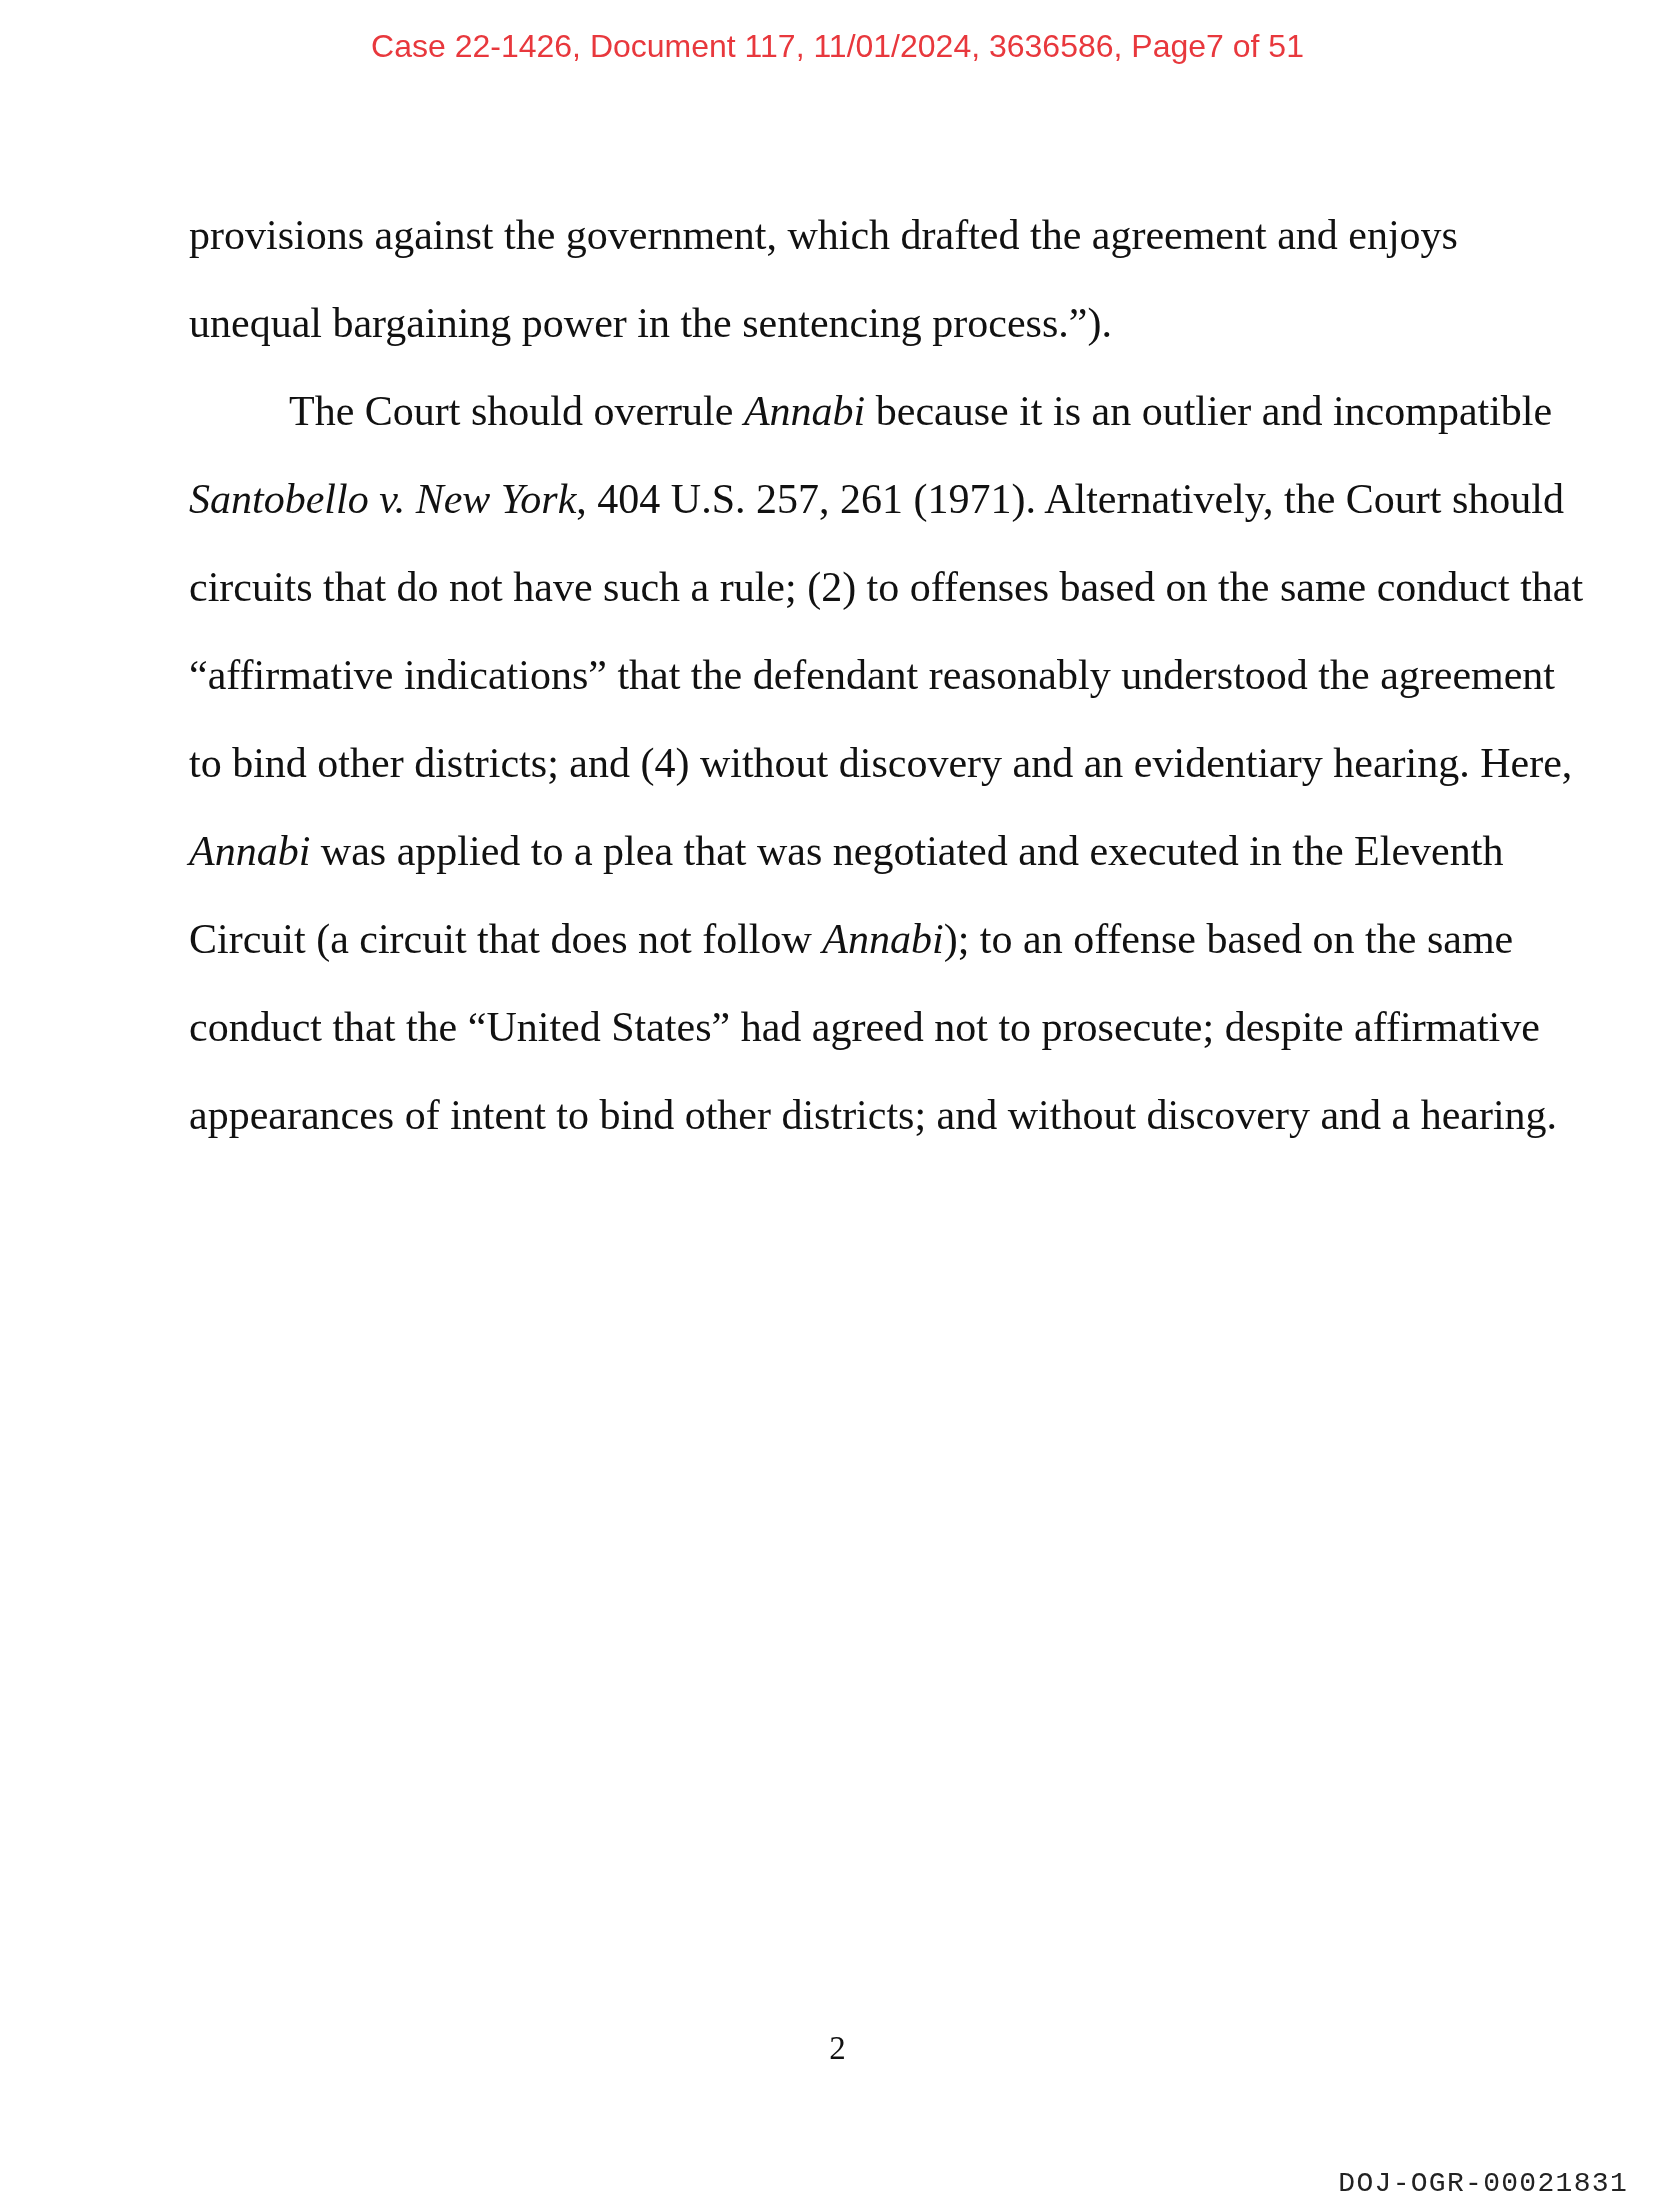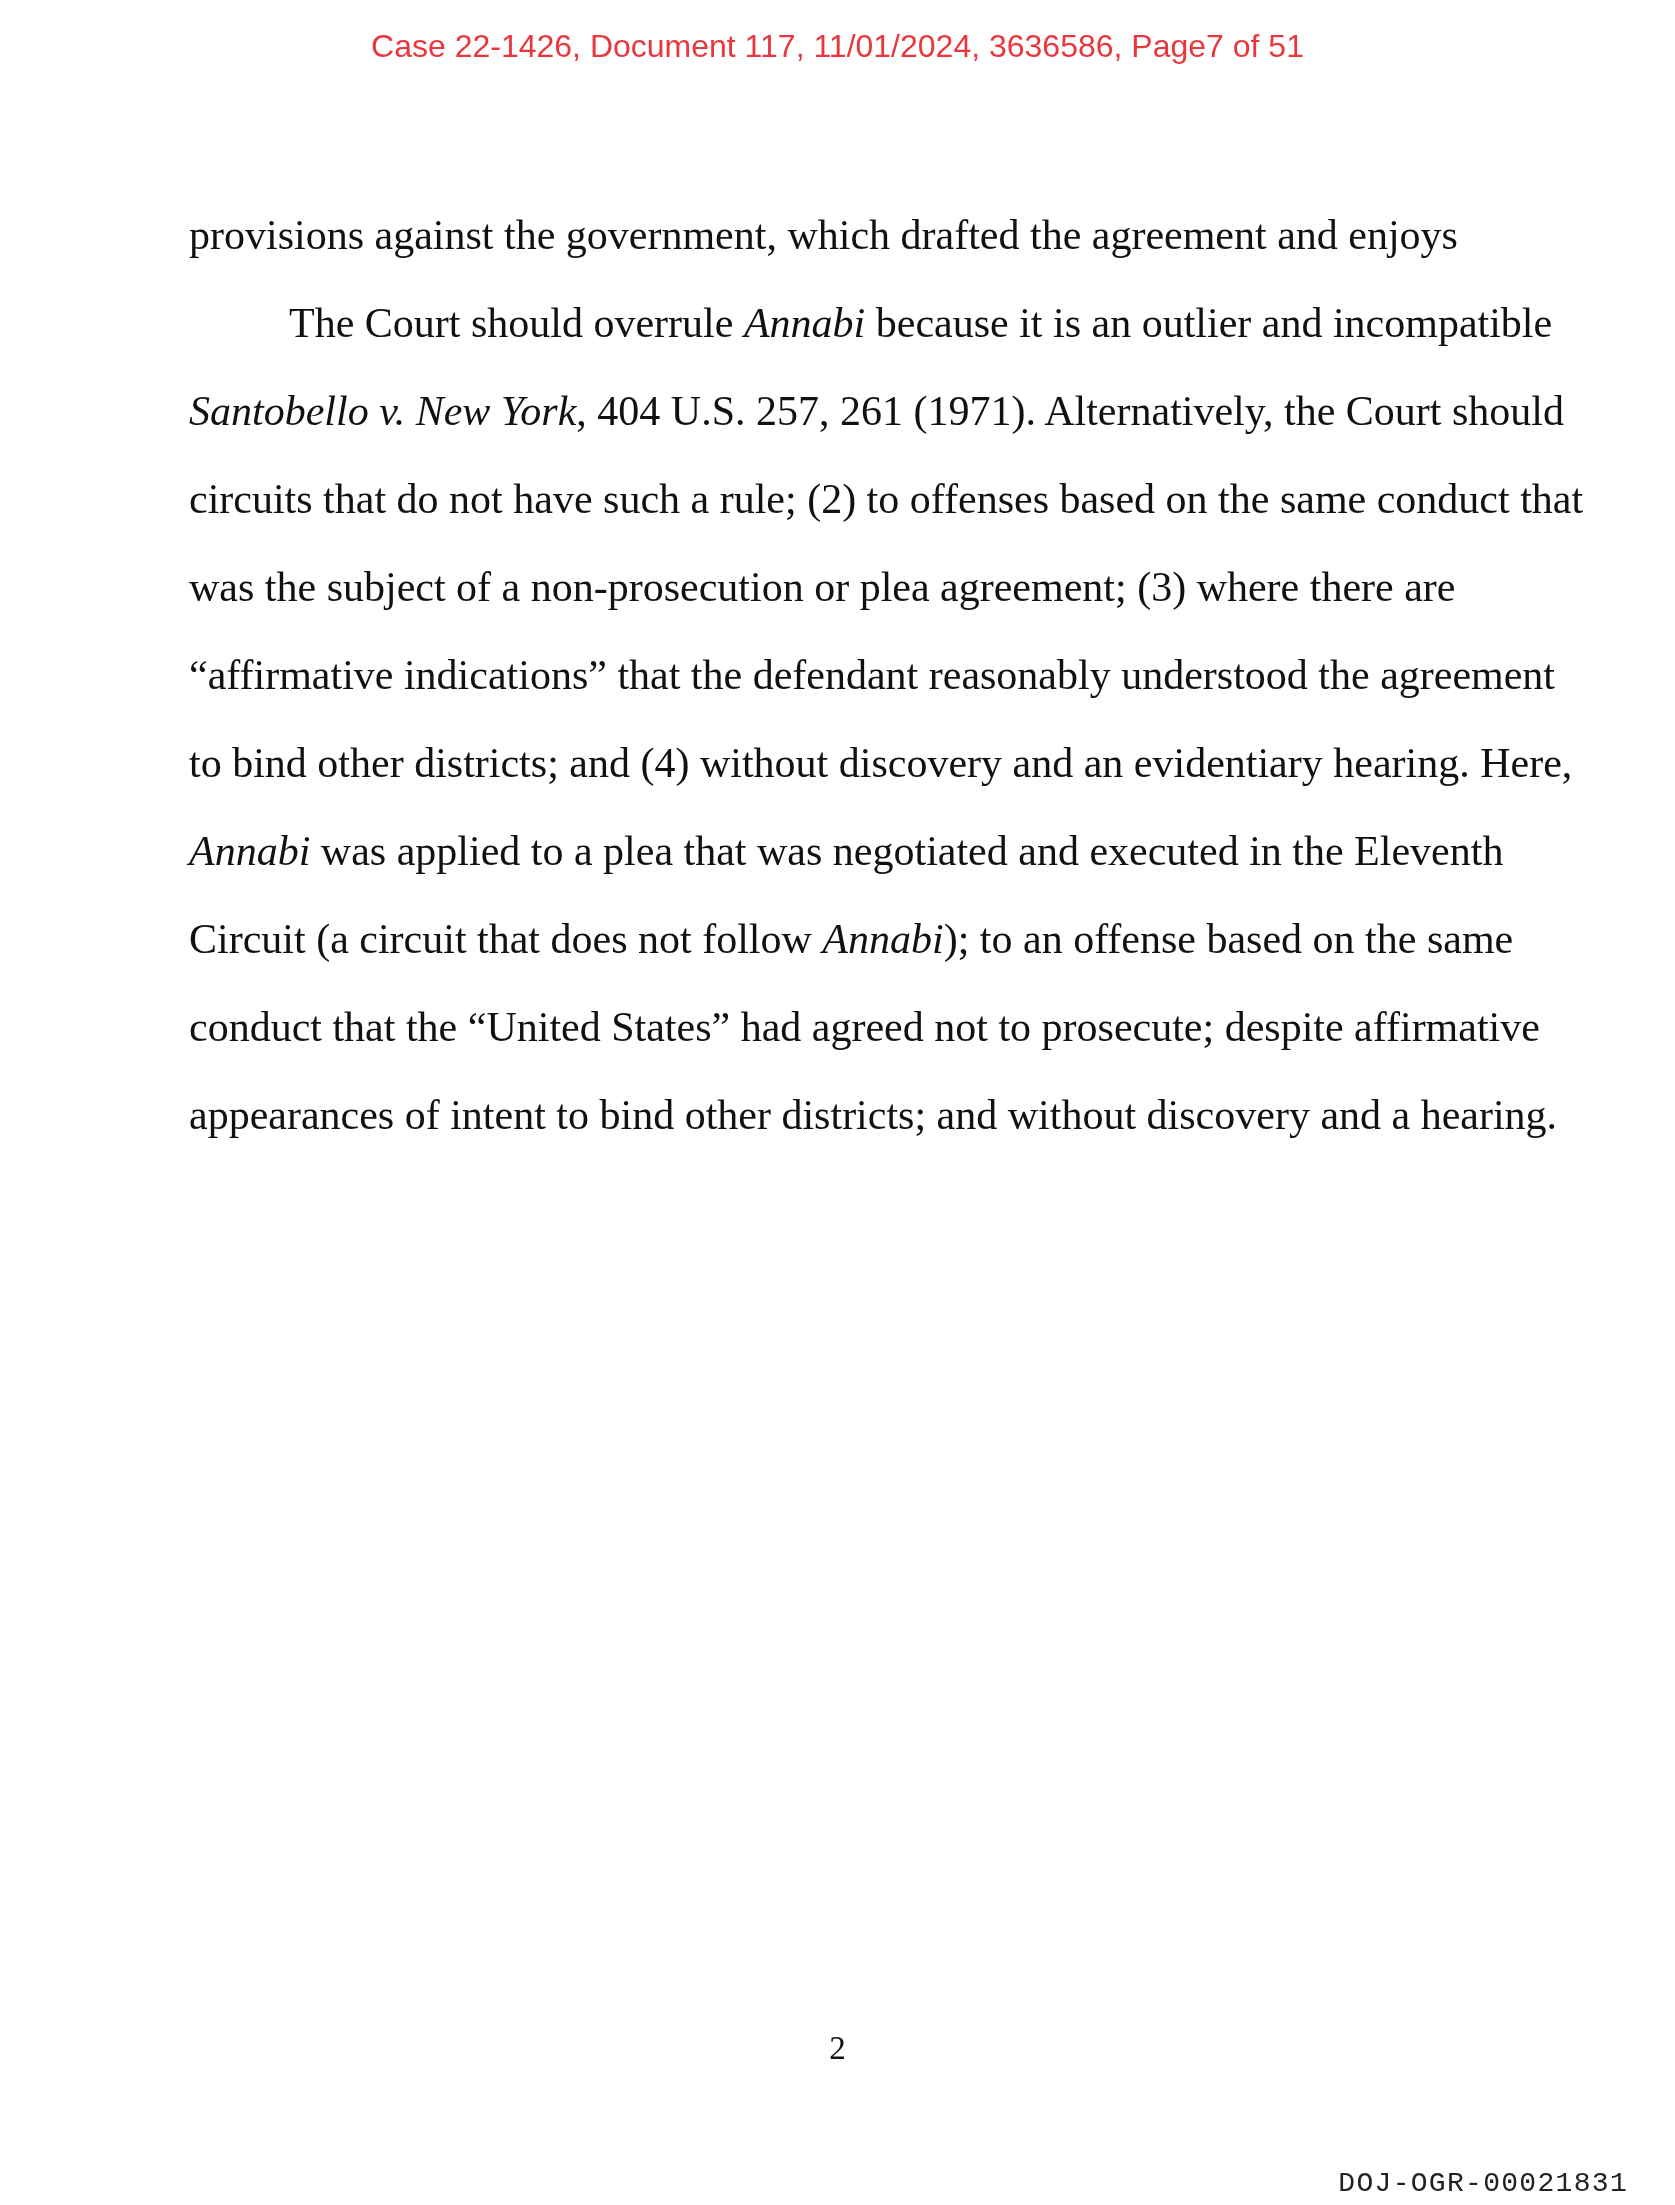--- a/index.html
+++ b/index.html
@@ -27,24 +27,24 @@
   }
   i { font-style: italic; text-align: right; }
 </style>
 </head>
 <body>
 
 <div class="header">Case 22-1426, Document 117, 11/01/2024, 3636586, Page7 of 51</div>
 
 <div class="body-text" id="body-text">
     <div class="line"><span>provisions against the government, which drafted the agreement and enjoys</span></div>
+    <div class="line"><span>unequal bargaining power in the sentencing process.”).</span></div>
     <div class="line indent"><span>The Court should overrule </span><i>Annabi</i><span> because it is an outlier and incompatible</span></div>
     <div class="line"><i>Santobello v. New York</i><span>, 404 U.S. 257, 261 (1971). Alternatively, the Court should</span></div>
     <div class="line"><span>circuits that do not have such a rule; (2) to offenses based on the same conduct that</span></div>
-    <div class="line"><span>was the subject of a non-prosecution or plea agreement;  (3) where there are</span></div>
     <div class="line"><span>“affirmative indications” that the defendant reasonably understood the agreement</span></div>
     <div class="line"><span>to bind other districts;  and (4) without discovery and an evidentiary hearing. Here,</span></div>
     <div class="line"><i>Annabi</i><span> was applied to a plea that was negotiated and executed in the Eleventh</span></div>
     <div class="line"><span>Circuit (a circuit that does not follow </span><i>Annabi</i><span>); to an offense based on the same</span></div>
     <div class="line"><span>conduct that the “United States” had agreed not to prosecute; despite affirmative</span></div>
     <div class="line"><span>appearances of intent to bind other districts; and without discovery and a hearing.</span></div>
   </div>
 
 <div class="page-num">2</div>
 

